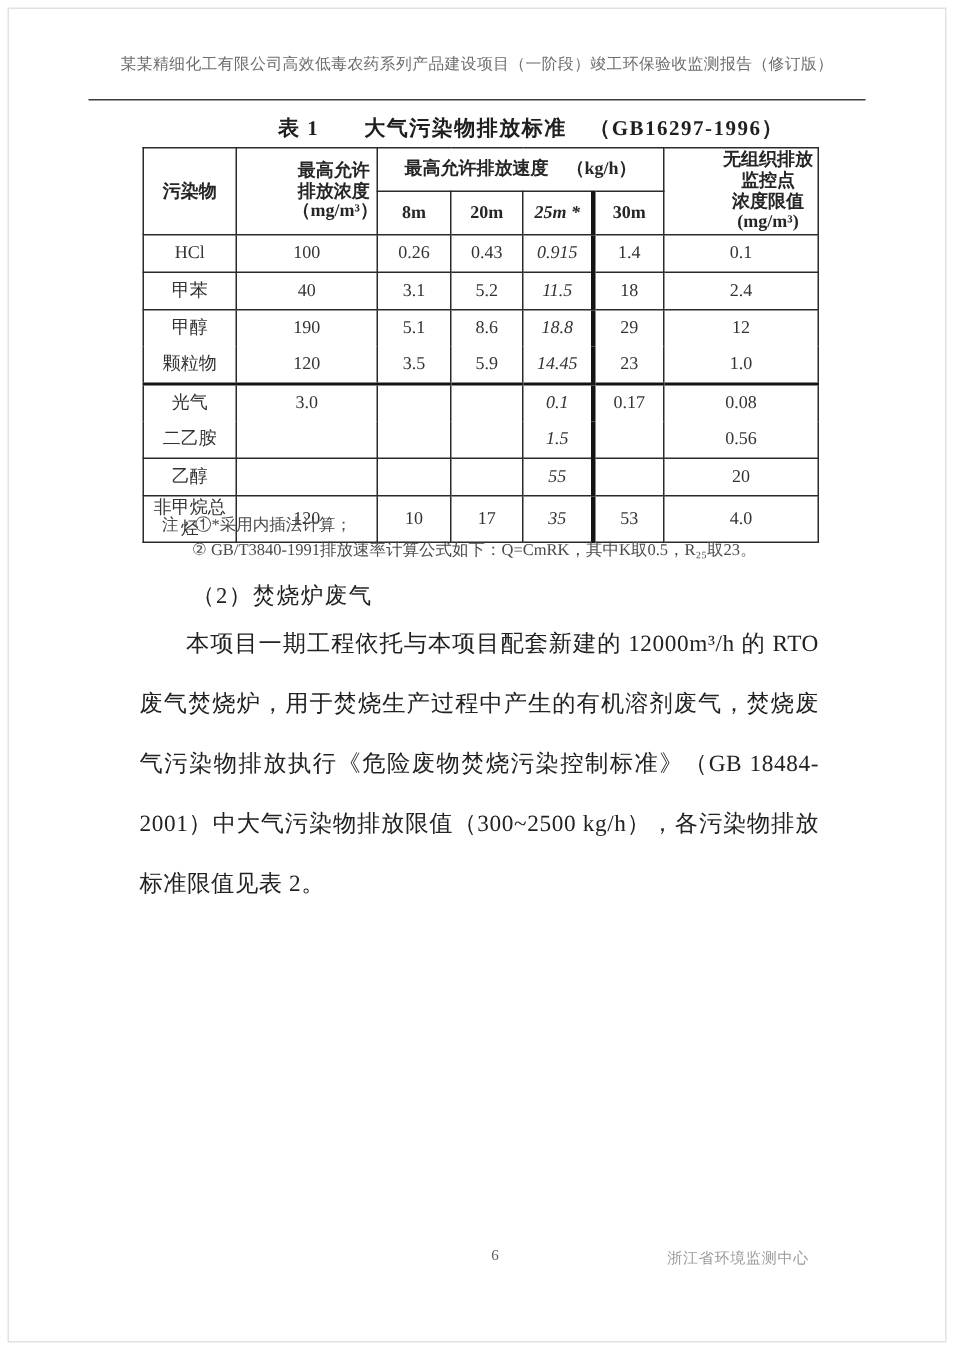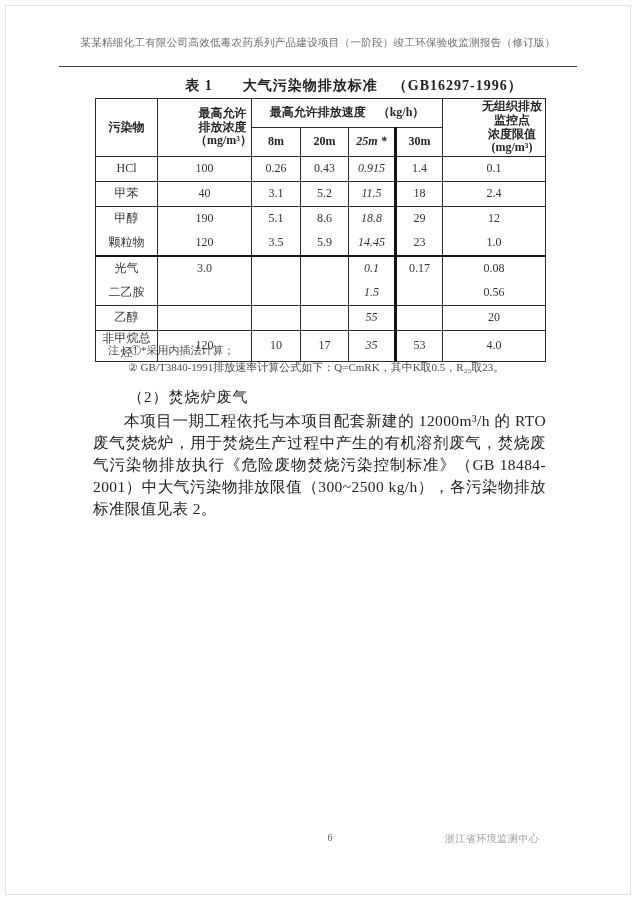--- a/index.html
+++ b/index.html
@@ -40,21 +40,21 @@
   .row-h{height:23px;margin-top:46px;}
   .notes{position:absolute;left:108px;top:342px;width:450px;
     font-size:11px;color:#4a4a4a;line-height:17px;}
   .note2{margin-left:20px;}
   .section-heading{
     position:absolute;left:128px;top:388px;font-size:15px;color:#222;
     letter-spacing:1px;
   }
   .body-paragraph{
     position:absolute;left:93px;top:410px;width:453px;
-    font-size:15.5px;line-height:22px;text-align:justify;
+    font-size:15.5px;line-height:40px;text-align:justify;
     text-indent:2em;color:#222;letter-spacing:.4px;
   }
   .page-number{
     position:absolute;left:320px;top:832px;width:20px;text-align:center;
     font-size:10px;color:#5a5a5a;
   }
   .footer-org{
     position:absolute;left:436px;top:832px;width:112px;text-align:center;
     font-size:10px;color:#9a9a9a;letter-spacing:.5px;white-space:nowrap;
   }

